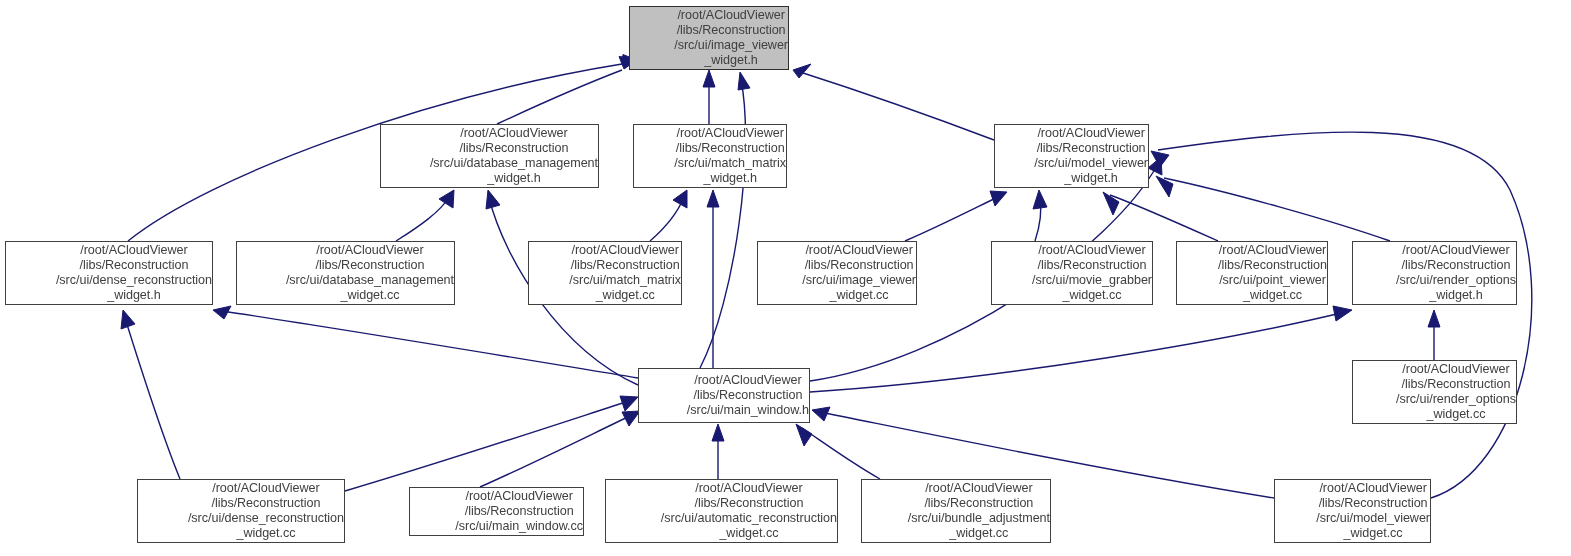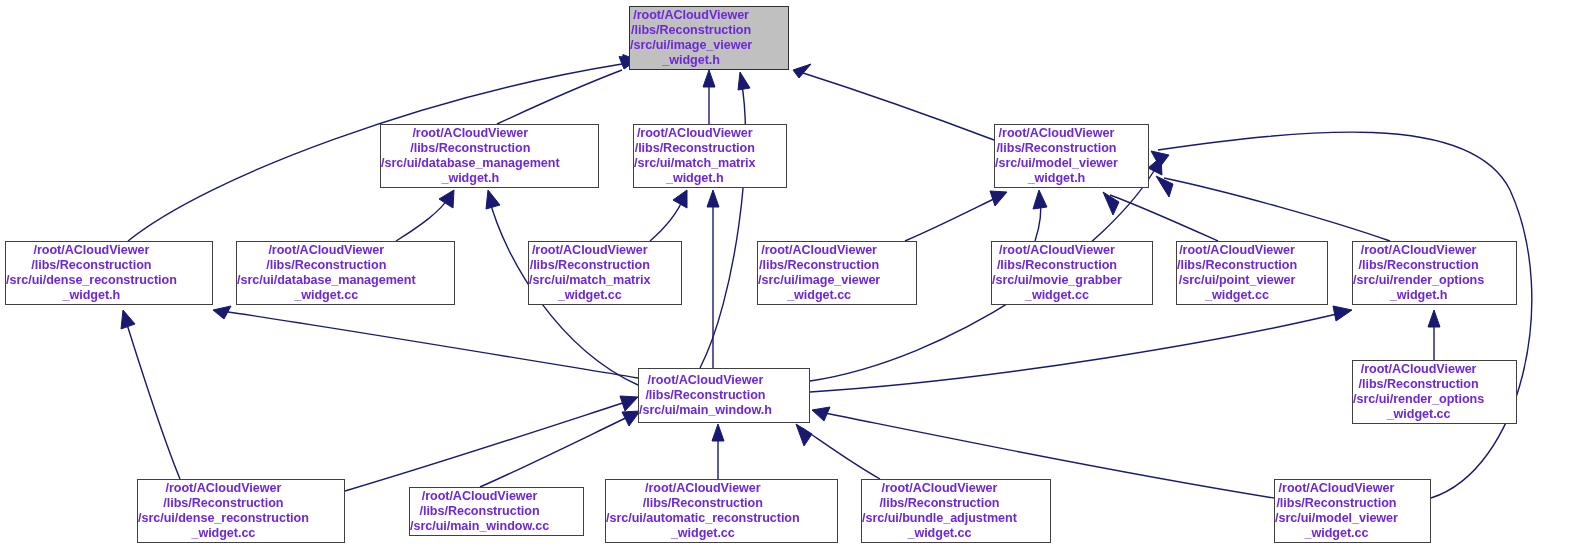--- a/index.html
+++ b/index.html
@@ -32,28 +32,27 @@
     stroke: #191970;
     stroke-width: 1;
   }
   .node-box {
     position: absolute;
     box-sizing: border-box;
     border: 1.2px solid #404040;
     background: #ffffff;
     display: flex;
     align-items: center;
-    justify-content: flex-start;
+    justify-content: flex-end;
     text-align: center;
     line-height: 15.2px;
     font-size: 12.6px;
-    color: #6d28d9;
+    color: #404040;
     white-space: pre;
     letter-spacing: -0.05px;
-    font-weight: bold;
   }
   .node-box.node-root {
     background: #c0c0c0;
     border: 1.4px solid #303030;
   }
   .node-label {
     display: block;
     white-space: pre;
   }
 </style>

